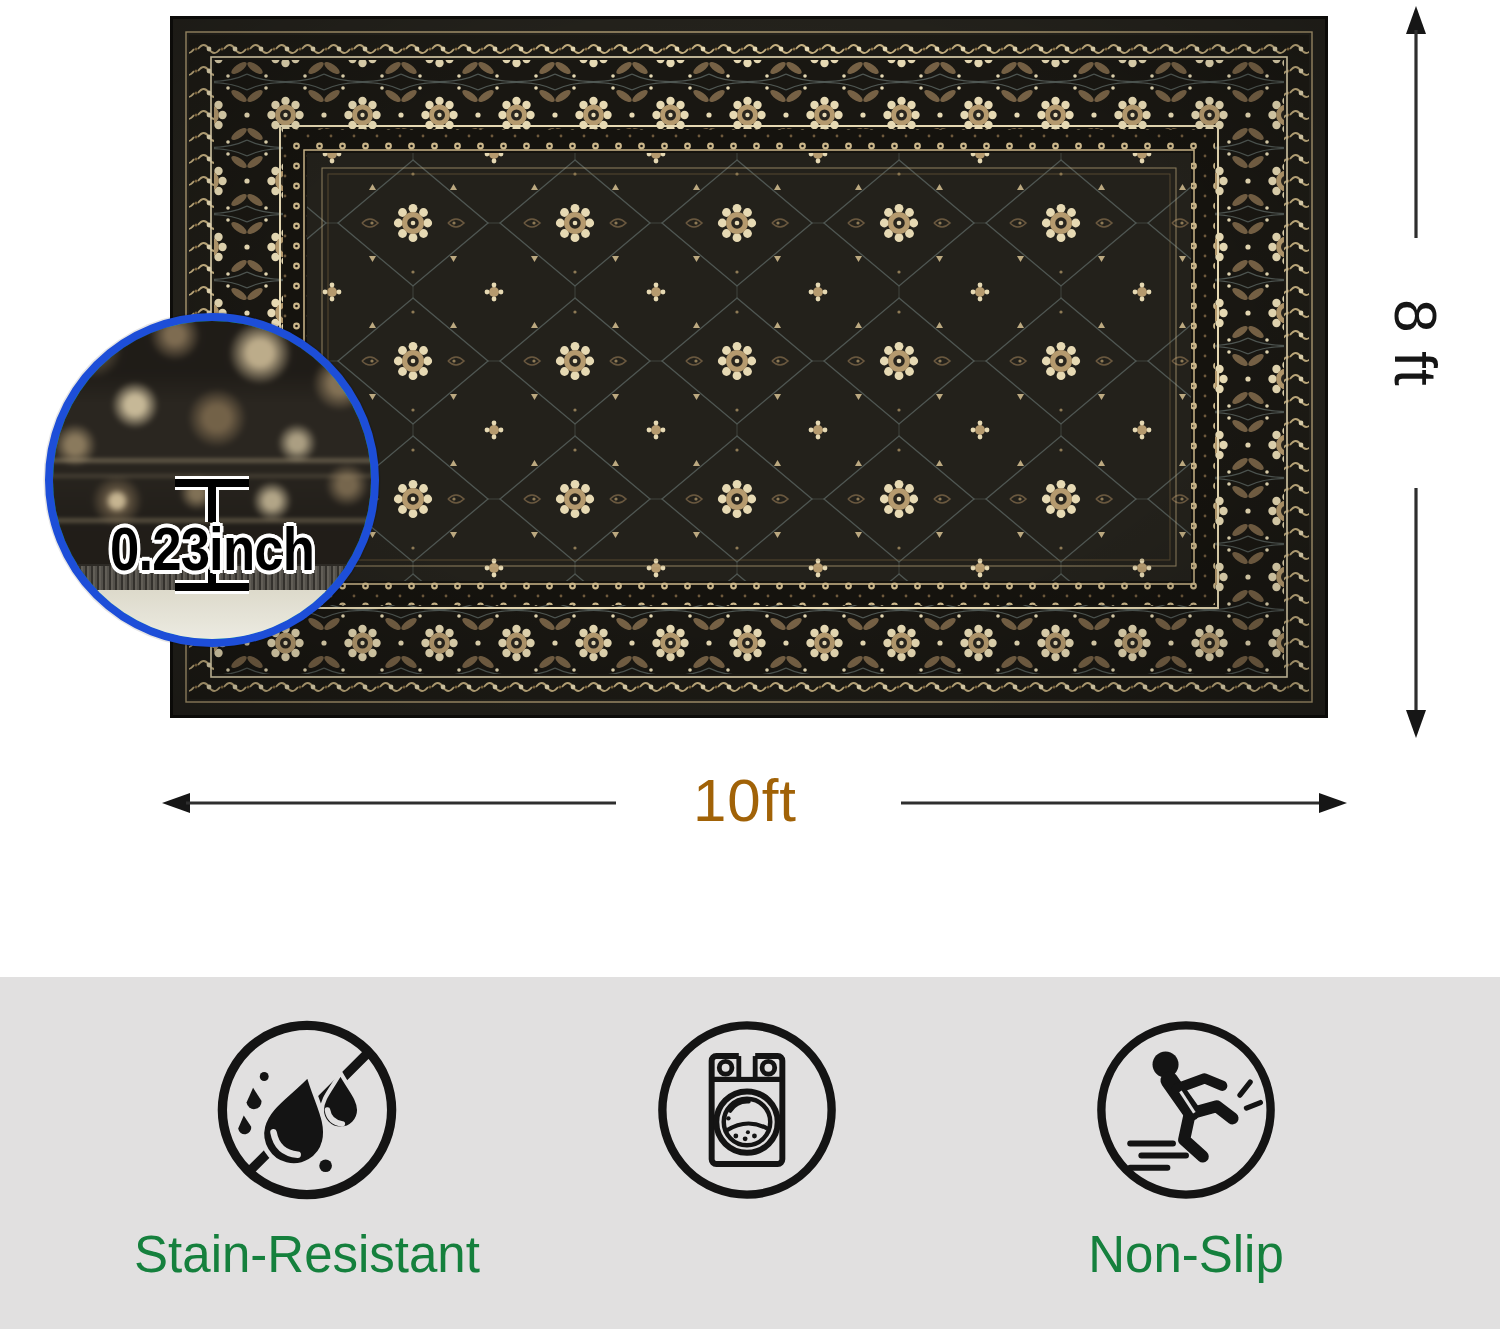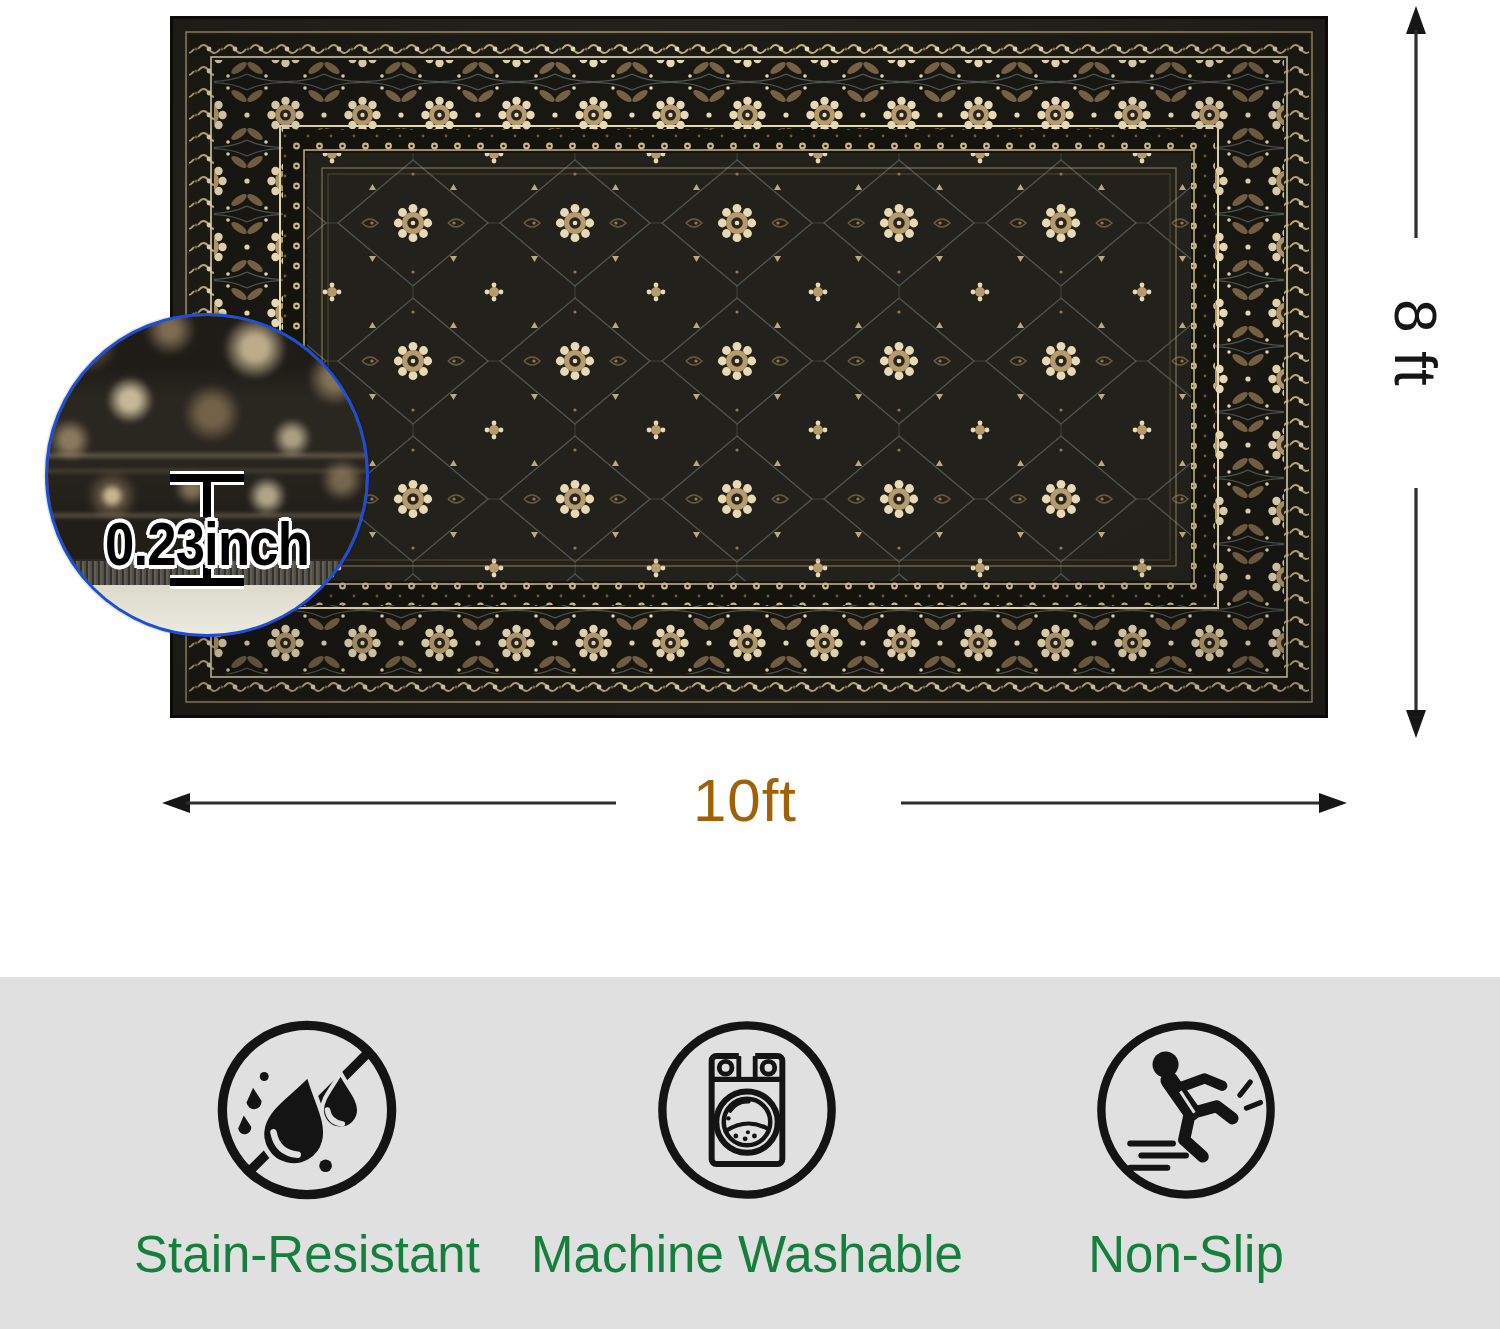--- a/index.html
+++ b/index.html
@@ -5,21 +5,21 @@
   html,body{margin:0;padding:0;background:#fff;}
   .stage{position:relative;width:1500px;height:1329px;background:#ffffff;overflow:hidden;
          font-family:"Liberation Sans",sans-serif;}
 
   
   .rug{position:absolute;left:170px;top:16px;width:1158px;height:702px;}
   .rug svg{display:block;}
 
   
   .magnifier{position:absolute;left:45px;top:313px;width:318px;height:318px;border-radius:50%;
-             border:3px solid #1d4ed8;overflow:hidden;background:#737373;
+             border:8px solid #1d4ed8;overflow:hidden;background:#14b8a6;
              box-shadow:0 0 0 1.5px rgba(0,0,0,.10);}
   .mag-rug{position:absolute;left:-8px;top:-8px;width:340px;height:262px;filter:blur(2px);
     background-color:#2a2620;
     background-image:
       radial-gradient(circle at 48px 36px, rgba(203,178,134,.9) 0 10px, rgba(203,178,134,.25) 16px, transparent 30px),
       radial-gradient(circle at 130px 22px, rgba(150,128,96,.8) 0 8px, transparent 26px),
       radial-gradient(circle at 215px 40px, rgba(216,197,158,.85) 0 12px, transparent 32px),
       radial-gradient(circle at 295px 70px, rgba(172,148,110,.7) 0 10px, transparent 28px),
       radial-gradient(circle at 90px 92px, rgba(226,210,172,.85) 0 9px, transparent 24px),
       radial-gradient(circle at 172px 105px, rgba(140,118,86,.75) 0 12px, transparent 30px),
@@ -253,21 +253,20 @@
         <path d="M39 61 Q50 54 61 60" fill="none" stroke="#141414" stroke-width="2.2"></path>
         <g fill="#141414">
           <circle cx="44" cy="64" r="1.3"></circle>
             <circle cx="49" cy="65.5" r="1.3"></circle>
           <circle cx="54" cy="64" r="1.3"></circle>
             <circle cx="50.5" cy="62" r="1.1"></circle>
         </g>
         <path d="M41 50.5 a11 11 0 0 1 10 -5" fill="none" stroke="#141414" stroke-width="2" stroke-linecap="round"></path>
         <circle cx="40" cy="54.5" r="1.2" fill="#141414"></circle>
       </svg>
-      <div class="f-label">Machine Washable</div>
     </div>
 
     <div class="feature feature-3">
       <svg class="f-icon" width="186" height="186" viewBox="0 0 100 100">
         <circle cx="50" cy="50" r="45.5" fill="none" stroke="#141414" stroke-width="4.5"></circle>
         <circle cx="39" cy="25.5" r="7" fill="#141414"></circle>
         <path d="M41 34 L53 51" stroke="#141414" stroke-width="9.5" stroke-linecap="round"></path>
         <path d="M45 38.5 L60 33 L69.5 37" fill="none" stroke="#141414" stroke-width="5.5" stroke-linecap="round" stroke-linejoin="round"></path>
         <path d="M52 52 L66.5 48 L75 54.5" fill="none" stroke="#141414" stroke-width="6.5" stroke-linecap="round" stroke-linejoin="round"></path>
         <path d="M52 52 L49 66 L59 75" fill="none" stroke="#141414" stroke-width="6.5" stroke-linecap="round" stroke-linejoin="round"></path>

